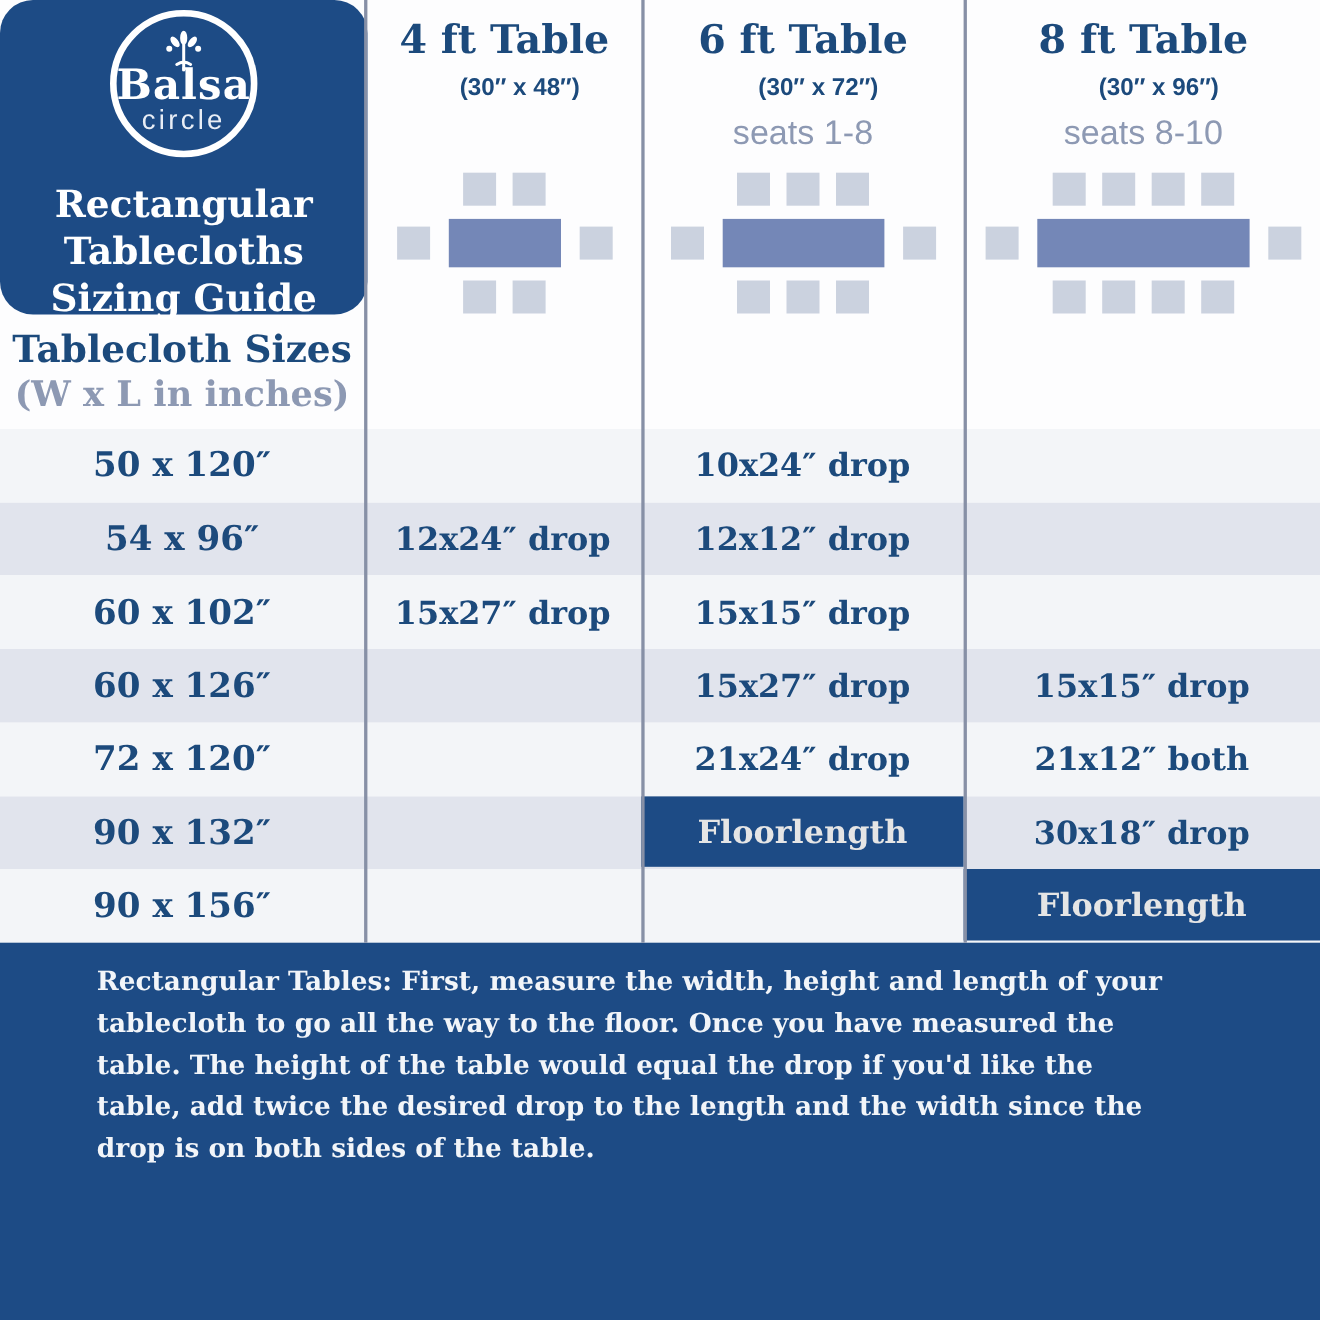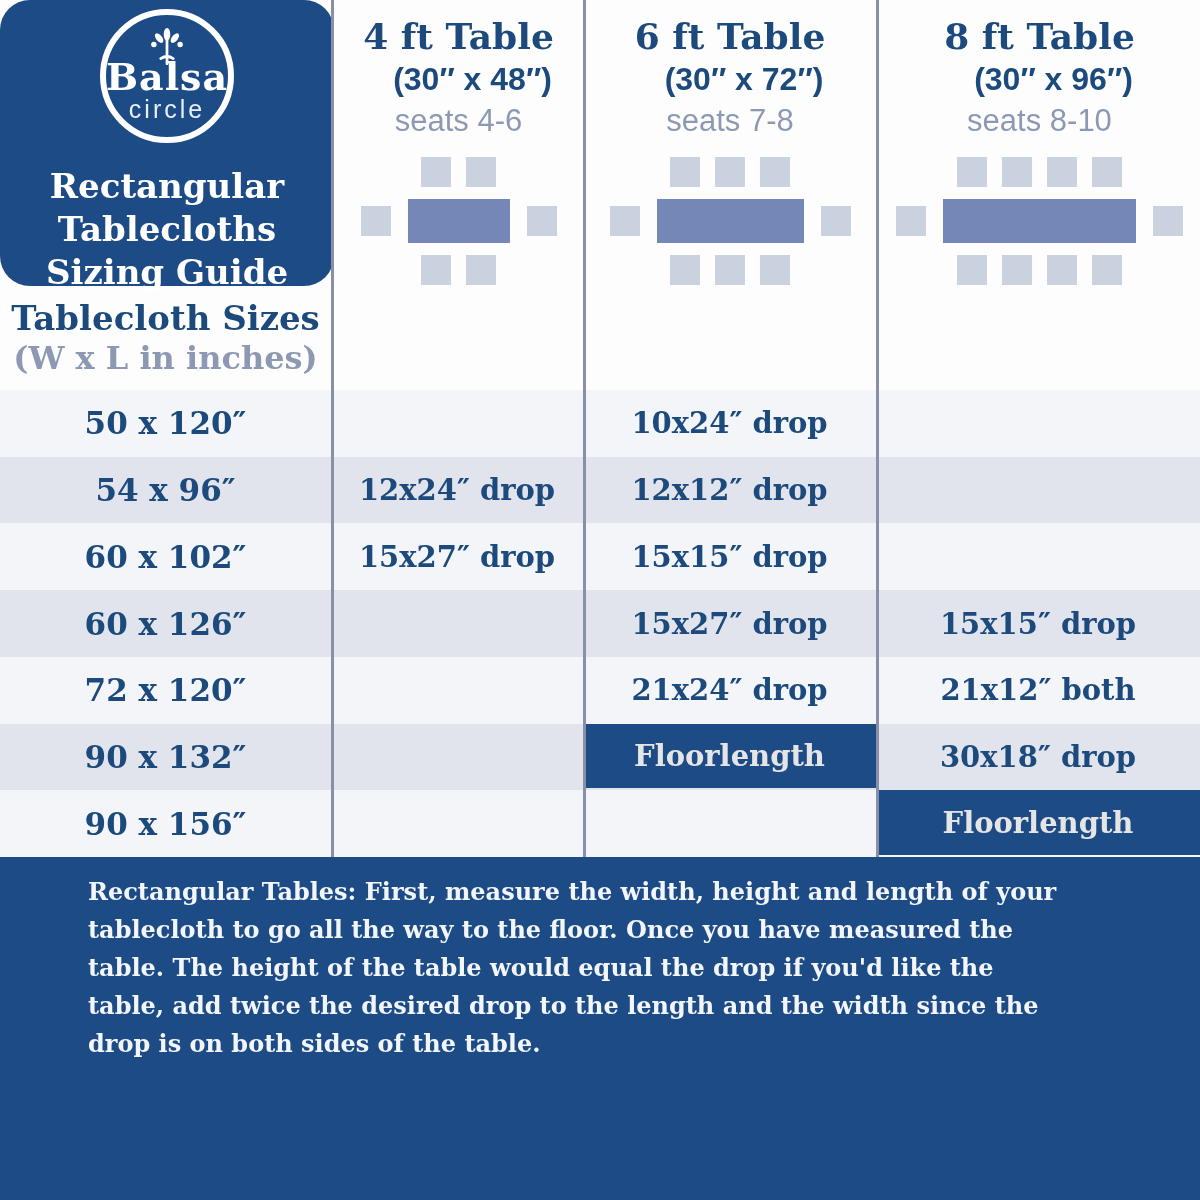--- a/index.html
+++ b/index.html
@@ -14,21 +14,21 @@
   .logo-tree{margin-top:-4px;margin-bottom:-7px;}
   .logo-name{color:#ffffff;font-size:38px;font-weight:bold;letter-spacing:1px;line-height:38px;}
   .logo-sub{color:#e9eef6;font-size:25px;letter-spacing:3px;line-height:26px;
             font-family:"Liberation Sans","DejaVu Sans",sans-serif;}
   .panel-title{position:absolute;left:0;top:165px;width:334px;text-align:center;color:#ffffff;
                font-size:34px;font-weight:bold;line-height:43px;}
 
   
   .col-head{position:absolute;top:14px;text-align:center;}
   .col-head .t{color:#1c4a7c;font-size:36px;font-weight:bold;line-height:44px;}
-  .col-head .d{color:#1c4a7c;font-size:32px;font-weight:bold;line-height:42px;
+  .col-head .d{color:#1c4a7c;font-size:22px;font-weight:bold;line-height:42px;
                font-family:"Liberation Sans","DejaVu Sans",sans-serif;margin-left:28px;}
   .col-head .s{color:#8d99b3;font-size:31px;line-height:42px;
                font-family:"Liberation Sans","DejaVu Sans",sans-serif;}
   .ch2{left:334px;width:249px;}
   .ch3{left:586px;width:288px;}
   .ch4{left:879px;width:321px;}
 
   
   .diagram{position:absolute;top:157px;display:flex;flex-direction:column;align-items:center;}
   .dg2{left:334px;width:249px;}
@@ -93,26 +93,25 @@
     <div class="panel-title">
       <div>Rectangular</div>
       <div>Tablecloths</div>
       <div>Sizing Guide</div>
     </div>
   </div>
 
   <div class="col-head ch2">
     <div class="t">4 ft Table</div>
     <div class="d">(30″ x 48″)</div>
-    <div class="s">seats 4-6</div>
   </div>
   <div class="col-head ch3">
     <div class="t">6 ft Table</div>
     <div class="d">(30″ x 72″)</div>
-    <div class="s">seats 7-8</div>
+    <div class="s">seats 1-8</div>
   </div>
   <div class="col-head ch4">
     <div class="t">8 ft Table</div>
     <div class="d">(30″ x 96″)</div>
     <div class="s">seats 8-10</div>
   </div>
 
   <div class="diagram dg2">
     <div class="chair-row">
       <div class="chair"></div>

